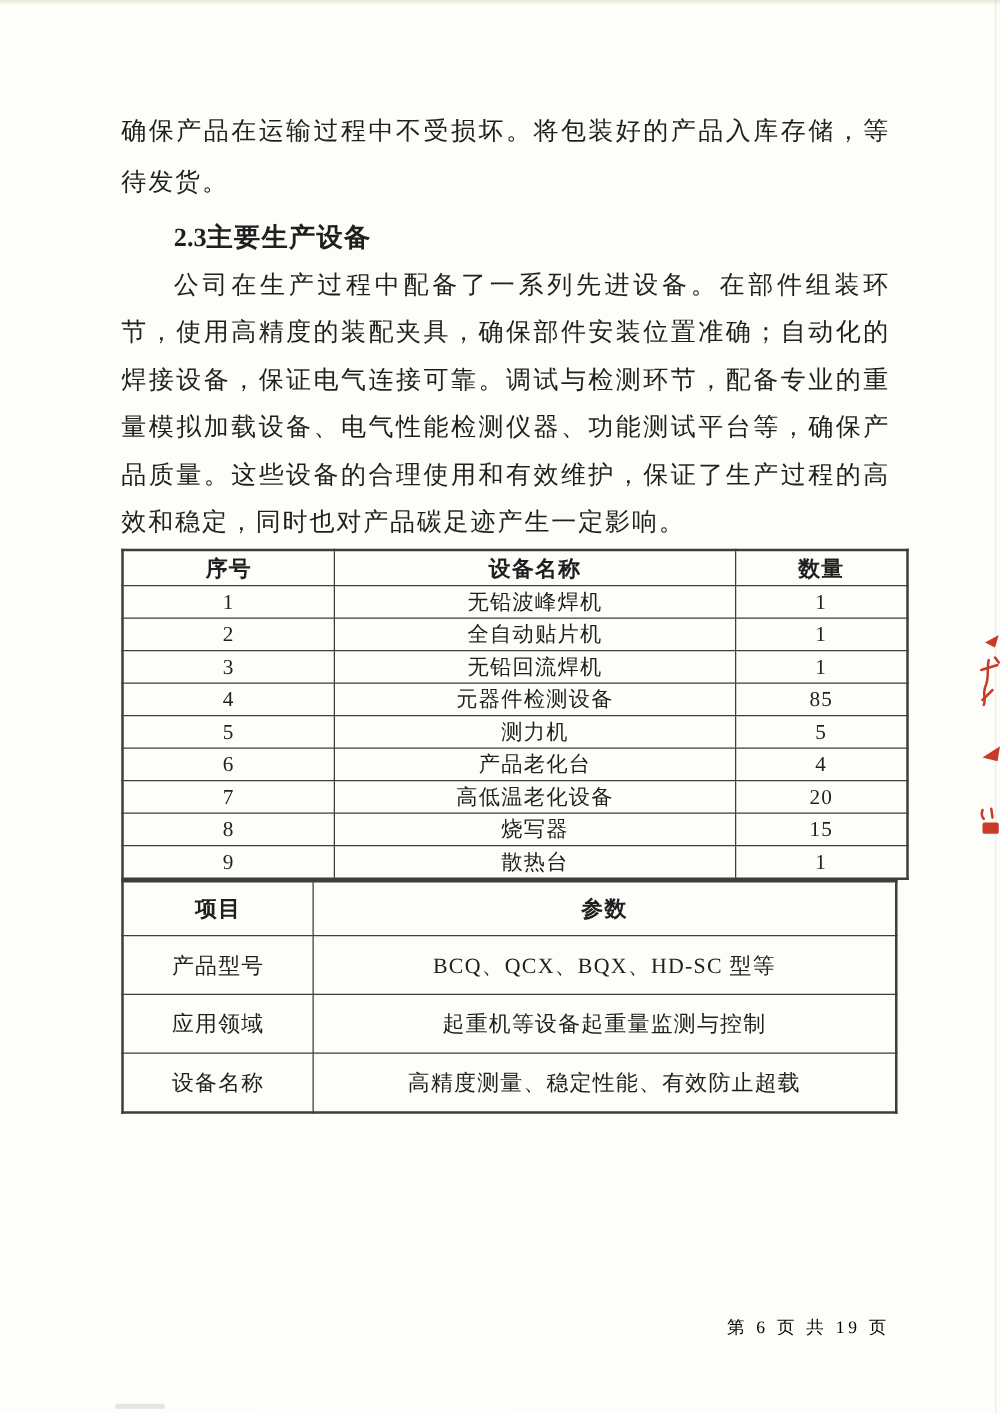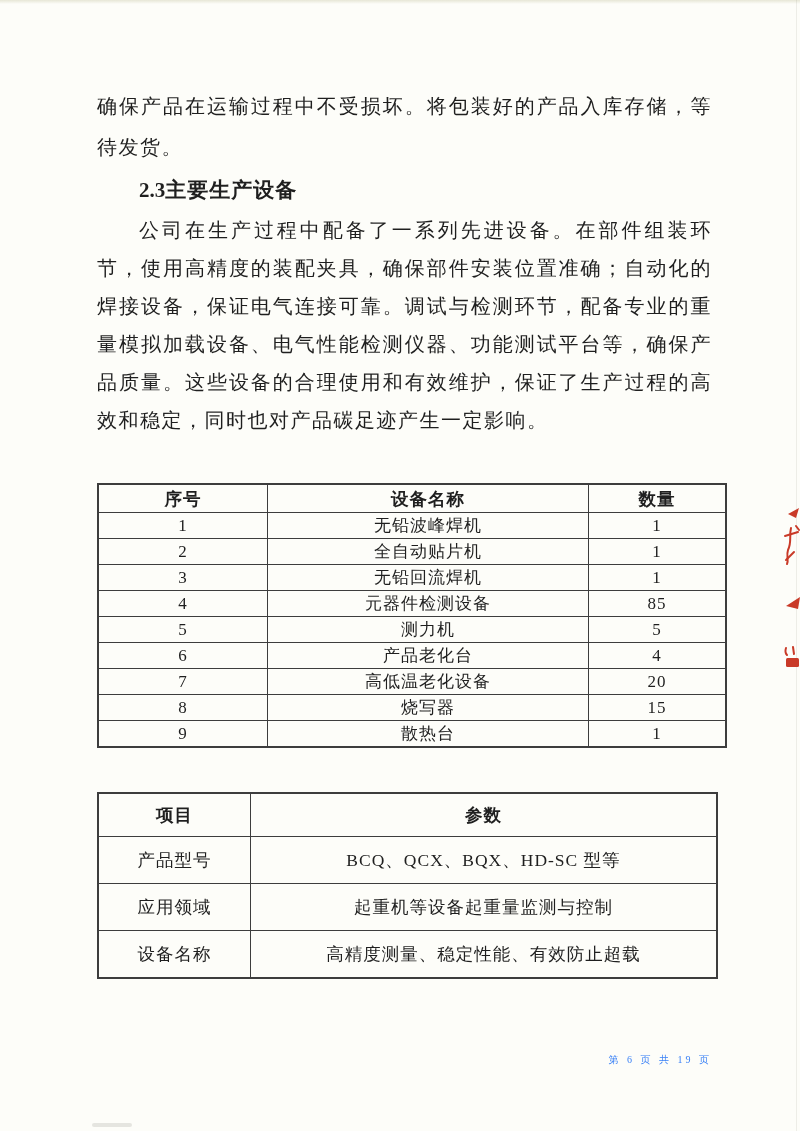--- a/index.html
+++ b/index.html
@@ -49,20 +49,21 @@
     width: 615px;
   }
 
   .body-text {
     margin: 0;
     font-size: 20px;
     line-height: 41px;
     letter-spacing: 1.5px;
     text-align: justify;
     text-justify: inter-character;
+    font-family: Liberation Mono, monospace;
   }
   .para-2 {
     line-height: 38px;
     text-indent: 42px;
   }
 
   .section-heading {
     margin: 6px 0 5px 0;
     padding-left: 42px;
     font-size: 21px;
@@ -91,21 +92,20 @@
   table {
     border-collapse: collapse;
     width: 612px;
     table-layout: fixed;
   }
   table, th, td {
     border: 1px solid #3d3d3d;
   }
   table {
     border-width: 2px;
-    margin-top: 44px;
   }
   th, td {
     text-align: center;
     vertical-align: middle;
     font-size: 17px;
     letter-spacing: 1px;
     padding: 0 4px;
     overflow: hidden;
   }
   th { font-weight: bold; font-size: 17.5px; }
@@ -118,23 +118,23 @@
 
   .product-table th { height: 42px; }
   .product-table td { height: 46px; font-size: 17.5px; }
   .product-table .col-item  { width: 143px; }
   .product-table .col-param { width: 457px; }
 
   .footer {
     position: absolute;
     right: 88px;
     top: 1053px;
-    font-size: 10px;
+    font-size: 14px;
     letter-spacing: 3px;
-    color: #3b82f6;
+    color: #000000;
   }
 
   .red-marks {
     position: absolute;
     right: 0;
     top: 502px;
     width: 26px;
     height: 172px;
   }
 </style>

